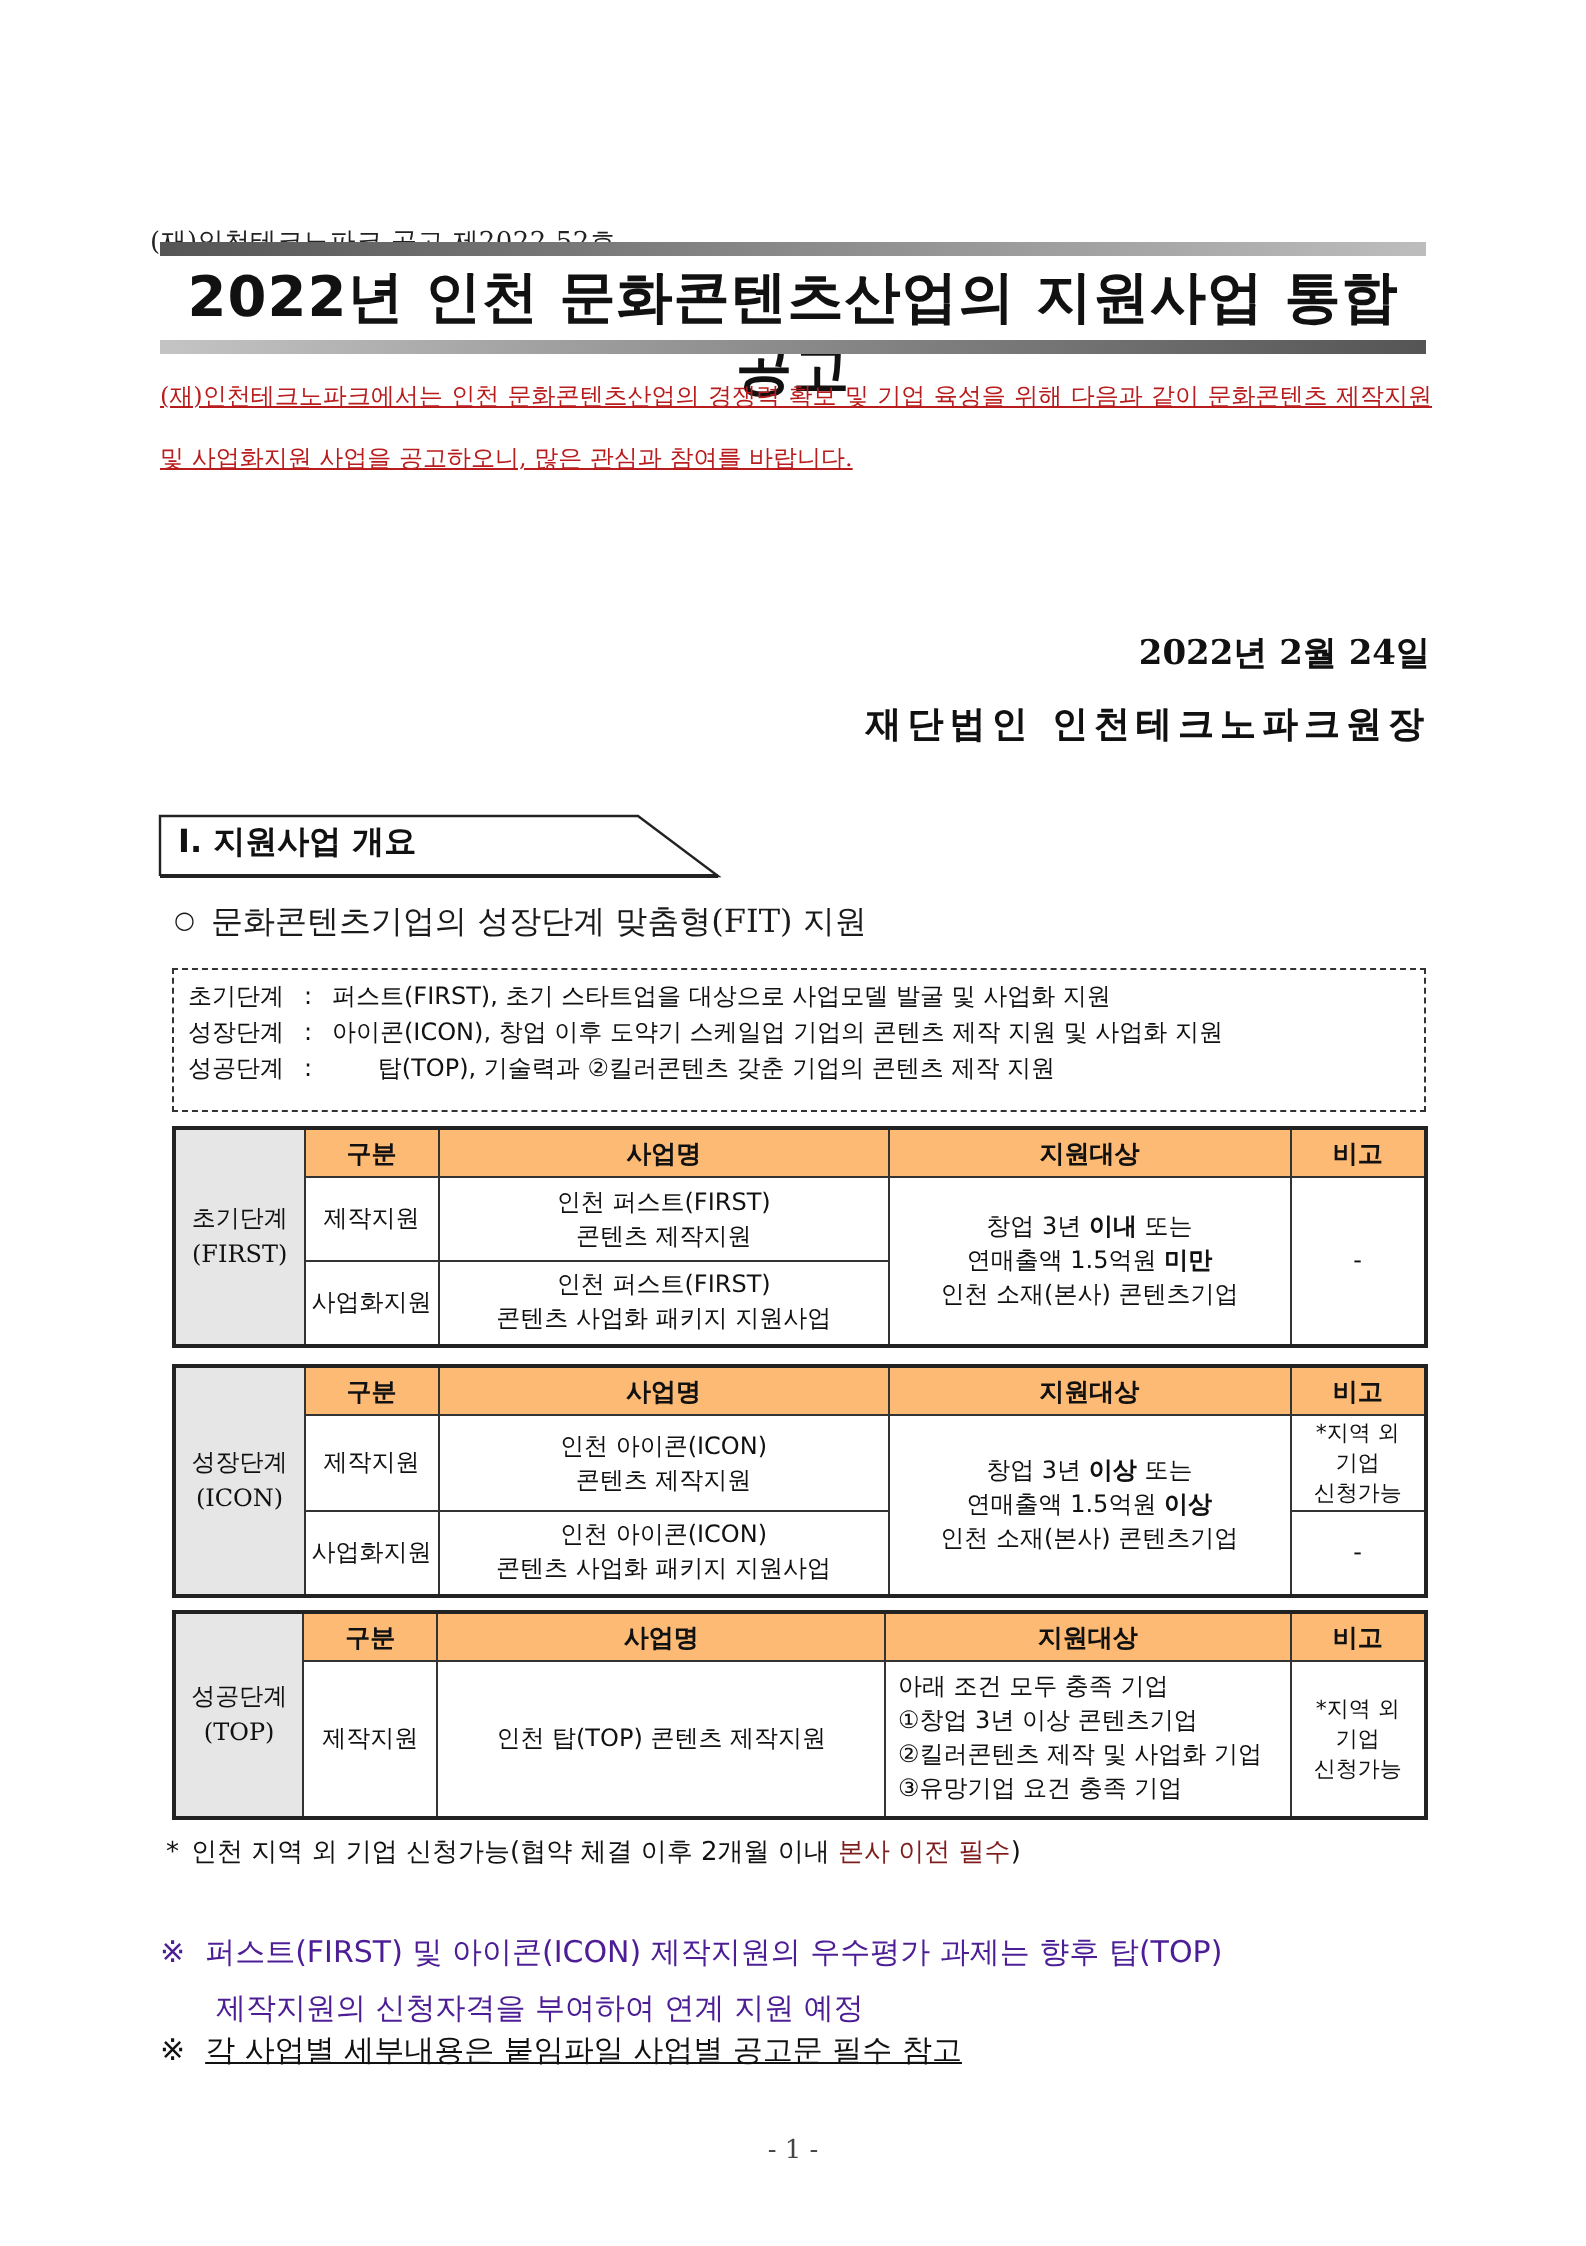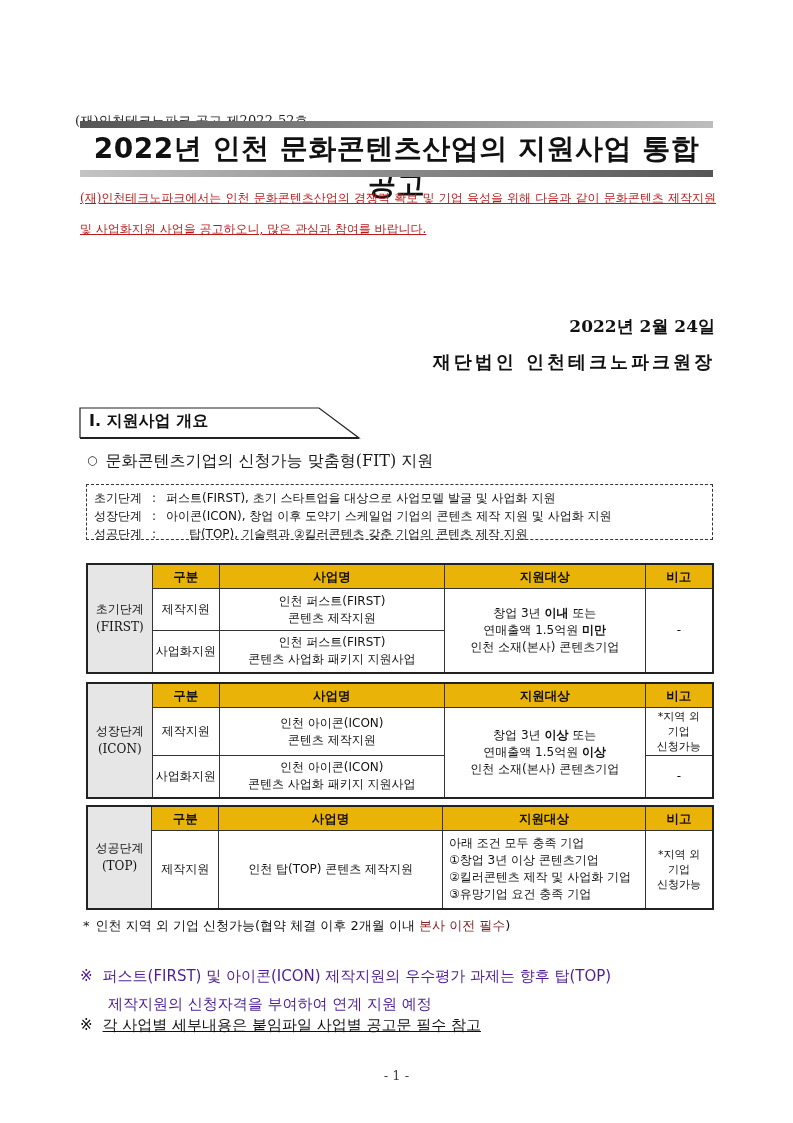--- a/index.html
+++ b/index.html
@@ -18,31 +18,31 @@
   .intro p { margin:0; }
   .date { right:78px; top:315px; font-size:17px; font-weight:bold; }
   .org { right:78px; top:350px; font-size:18px; font-weight:bold;
          font-family:"DejaVu Sans","Liberation Sans",sans-serif; letter-spacing:3px; }
   .sect { left:79px; top:407px; width:280px; height:30px; }
   .sect svg { position:absolute; left:0; top:0; }
   .sect-label { position:absolute; left:10px; top:4px; font-size:16px; font-weight:bold;
                 font-family:"DejaVu Sans","Liberation Sans",sans-serif; }
   .bullet { left:87px; top:451px; font-size:16px; color:#1a1a1a; }
   .bullet .o { font-size:12px; margin-right:8px; vertical-align:2px; }
-  .stages { left:86px; top:484px; width:627px; height:56px; border:1px dashed #333;
+  .stages { left:86px; top:484px; width:627px; height:72px; border:1px dashed #333;
             font-family:"DejaVu Sans","Liberation Sans",sans-serif; font-size:12px;
             padding:4px 7px; box-sizing:border-box; line-height:18px; color:#111; }
   .stages .k { display:inline-block; width:58px; }
   .stages .c { display:inline-block; width:14px; }
   table.grid { position:absolute; left:86px; width:628px; border-collapse:collapse;
                font-family:"DejaVu Sans","Liberation Sans",sans-serif; font-size:12px; color:#111; }
   table.grid td, table.grid th { border:1px solid #333; text-align:center; vertical-align:middle;
                padding:1px 3px; line-height:17px; }
   table.grid { border:2px solid #222; }
-  table.grid th { background:#eab308; font-weight:bold; height:21px; font-size:12.5px; }
+  table.grid th { background:#fdba74; font-weight:bold; height:21px; font-size:12.5px; }
   table.grid td.stage { background:#e6e6e6; width:58px; line-height:18px; }
   table.grid td.gubun { width:62px; }
   table.grid td.name { width:224px; }
   table.grid td.target { width:200px; }
   table.grid td.note { width:62px; }
   table.grid td.left { text-align:left; padding-left:6px; }
   .serif { font-family:"DejaVu Serif","Liberation Serif",serif; }
   .b { font-weight:bold; }
   .t1 { top:563px; }
   .t2 { top:682px; }
@@ -73,21 +73,21 @@
 
 <div class="abs sect">
   <svg width="282" height="32">
     <polyline points="1,31 1,1 240,1 280,31 1,31" fill="none" stroke="#222" stroke-width="1.2"></polyline>
     <line x1="1" y1="31" x2="280" y2="31" stroke="#222" stroke-width="2"></line>
   </svg>
   <span class="sect-label">Ⅰ. 지원사업 개요</span>
 </div>
 
 <div class="abs bullet">
-  <span class="o">○</span><span>문화콘텐츠기업의 신청가능 맞춤형(FIT) 지원</span>
+  <span class="o">○</span><span>문화콘텐츠기업의 성장단계 맞춤형(FIT) 지원</span>
 </div>
 
 <div class="abs stages">
   <div><span class="k">초기단계</span><span class="c">:</span><span>퍼스트(FIRST), 초기 스타트업을 대상으로 사업모델 발굴 및 사업화 지원</span></div>
   <div><span class="k">성장단계</span><span class="c">:</span><span>아이콘(ICON), 창업 이후 도약기 스케일업 기업의 콘텐츠 제작 지원 및 사업화 지원</span></div>
   <div style="white-space:pre"><span class="k">성공단계</span><span class="c">:</span><span>      탑(TOP), 기술력과 ②킬러콘텐츠 갖춘 기업의 콘텐츠 제작 지원</span></div>
 </div>
 
 <table class="grid t1">
   <tbody>

